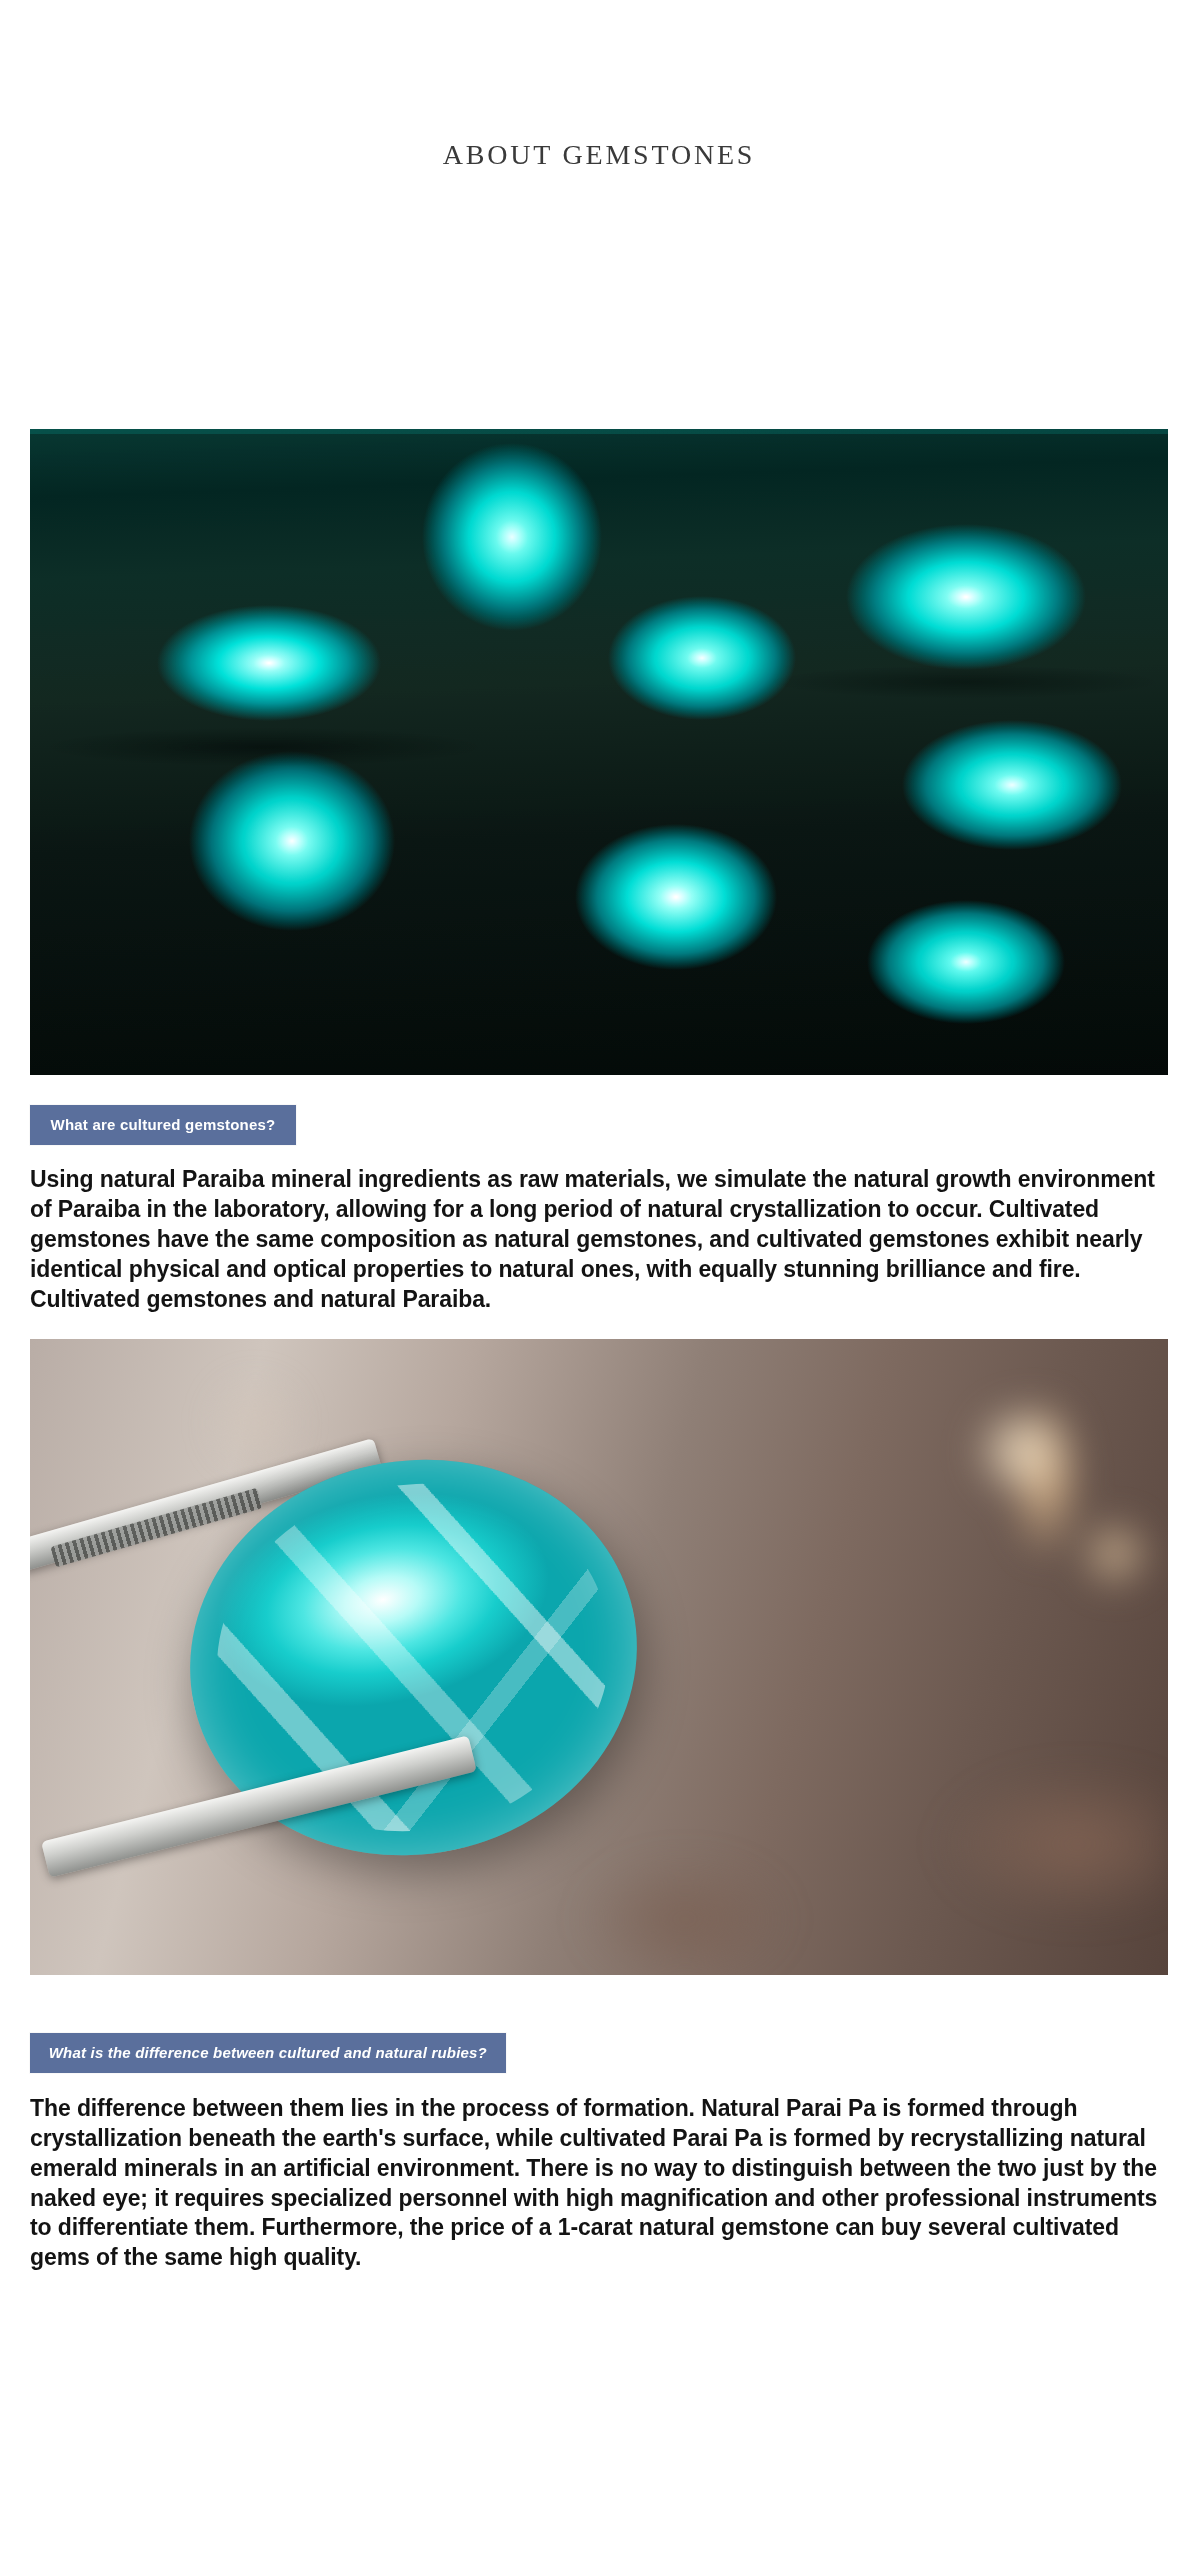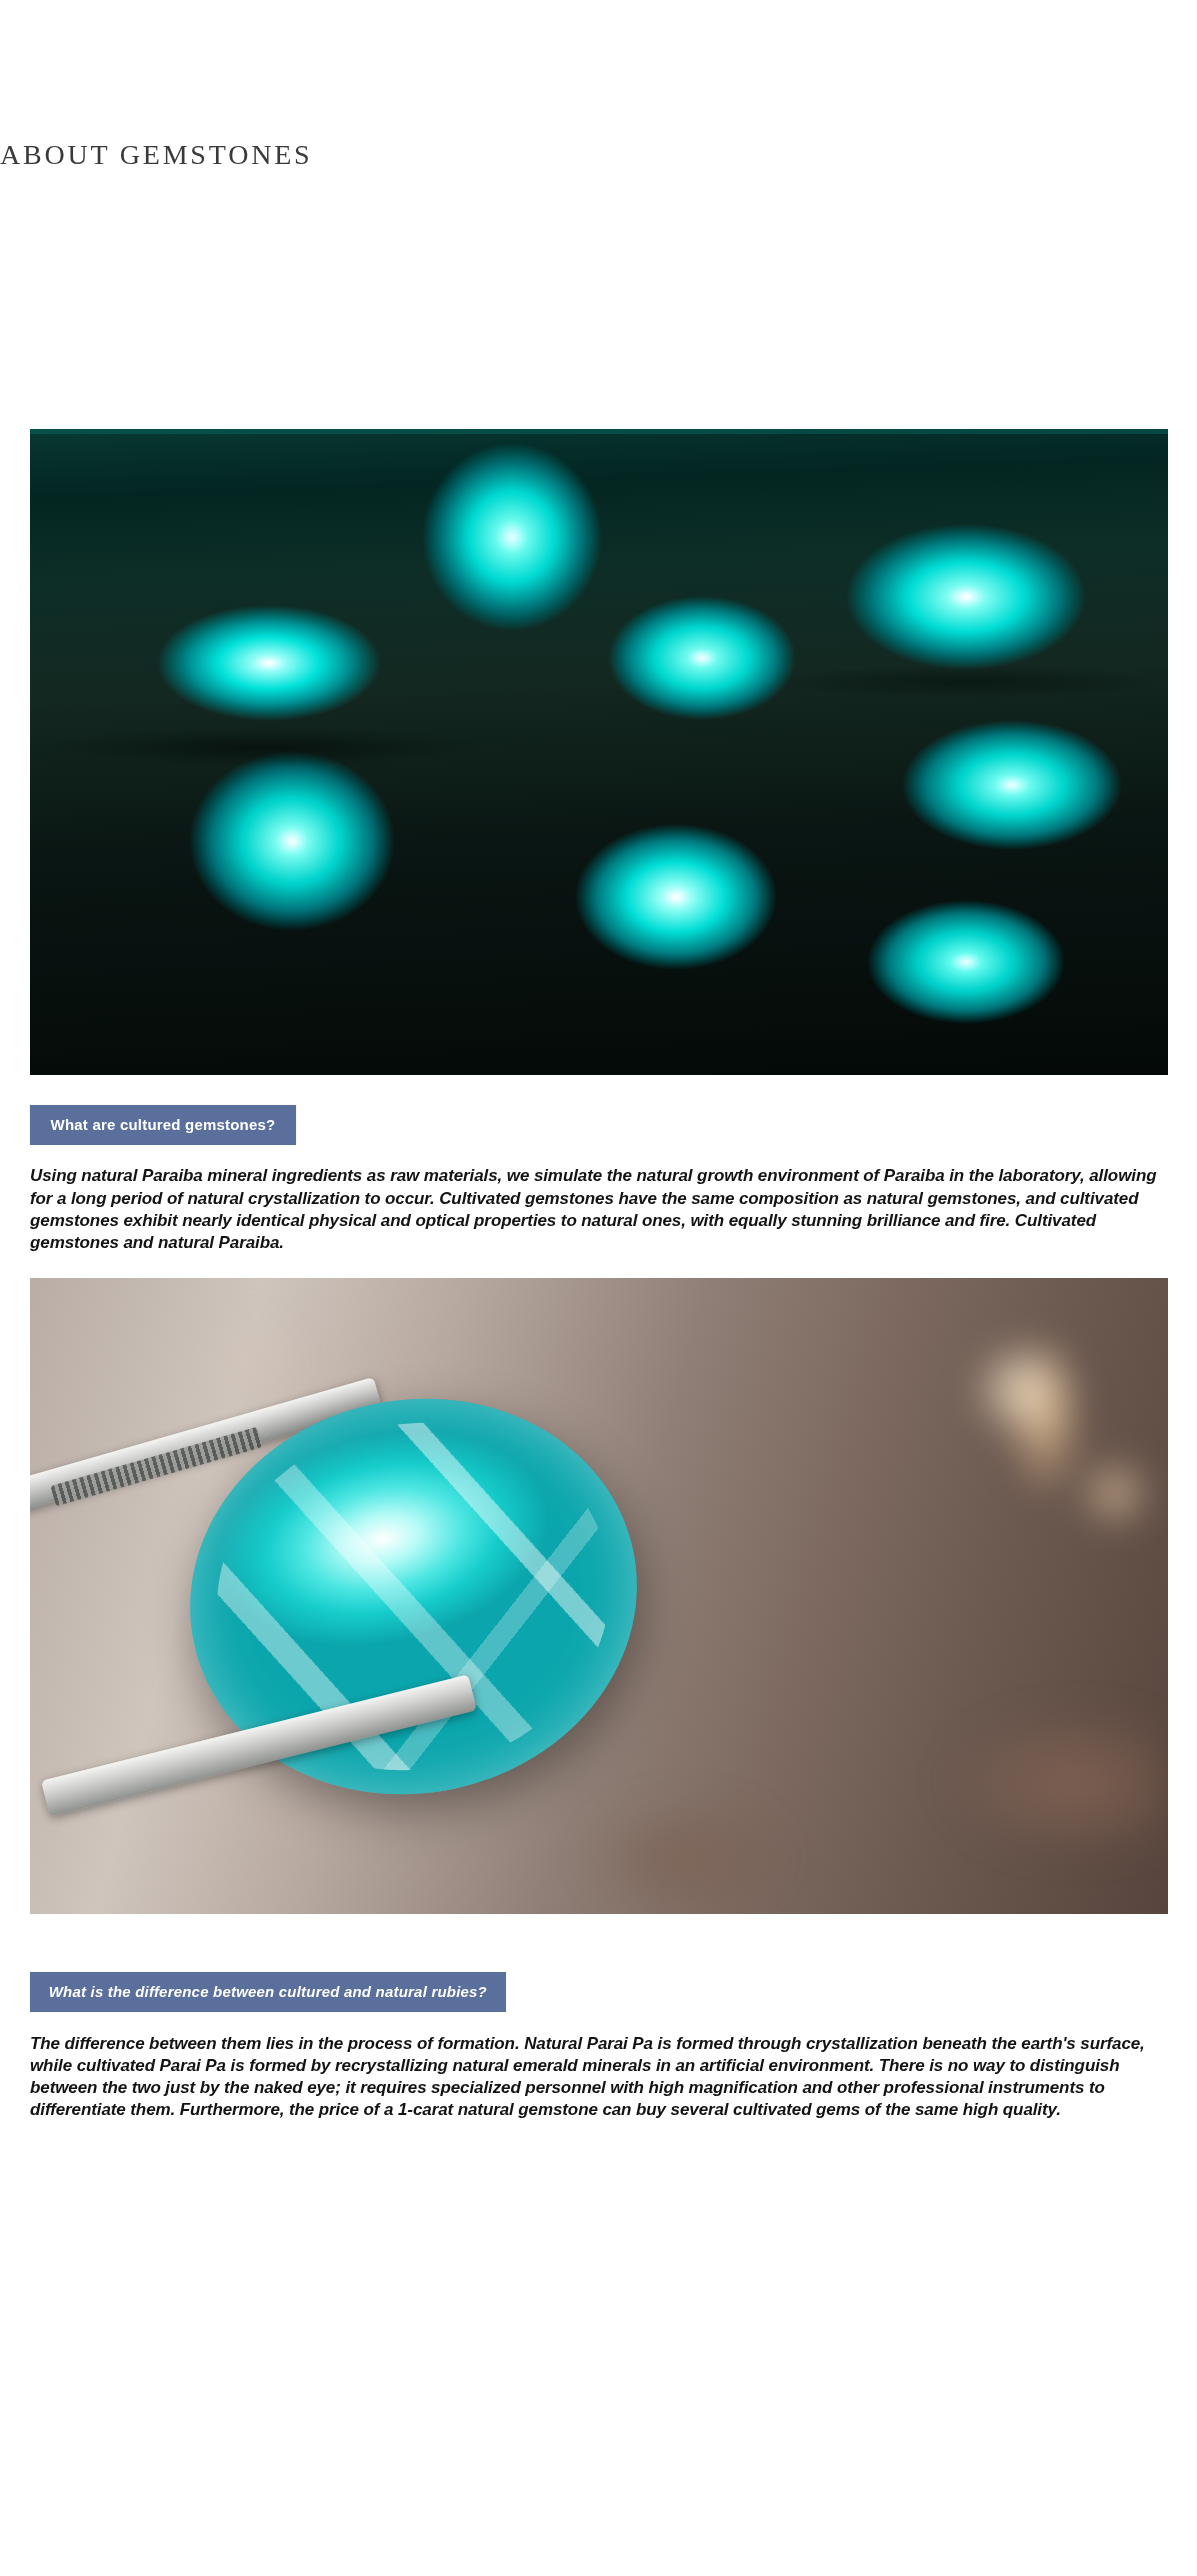--- a/index.html
+++ b/index.html
@@ -14,20 +14,21 @@
     color: #111111;
     -webkit-font-smoothing: antialiased;
   }
   .page {
     width: 1198px;
     position: relative;
     background: #ffffff;
     padding: 0;
   }
   .page-title {
+    text-align: center;
     font-family: "Liberation Serif", serif;
     font-size: 28px;
     letter-spacing: 2.8px;
     color: #3a3a3a;
     padding-top: 120px;
     font-weight: 400;
   }
   .content {
     padding: 16px 30px;
   }
@@ -75,27 +76,26 @@
     padding: 11.2px 20.6px;
     line-height: 1.2;
     box-shadow: 0 0 0 0.9px rgba(0,0,0,0.03);
   }
   .qbadge.wide {
     padding: 11.2px 18.7px;
     font-style: italic;
   }
   .body-text {
     margin-top: 20.6px;
-    font-size: 17px;
+    font-size: 23px;
     font-weight: 700;
     line-height: 1.3;
     color: #131313;
     letter-spacing: -0.1px;
     max-width: 1138px;
-    font-style: italic;
   }
   .photo2-wrap {
     margin-top: 24px;
     width: 1138px;
     height: 636px;
     overflow: hidden;
     position: relative;
     background: #c9bdb5;
   }
   .gem-photo-2 {

